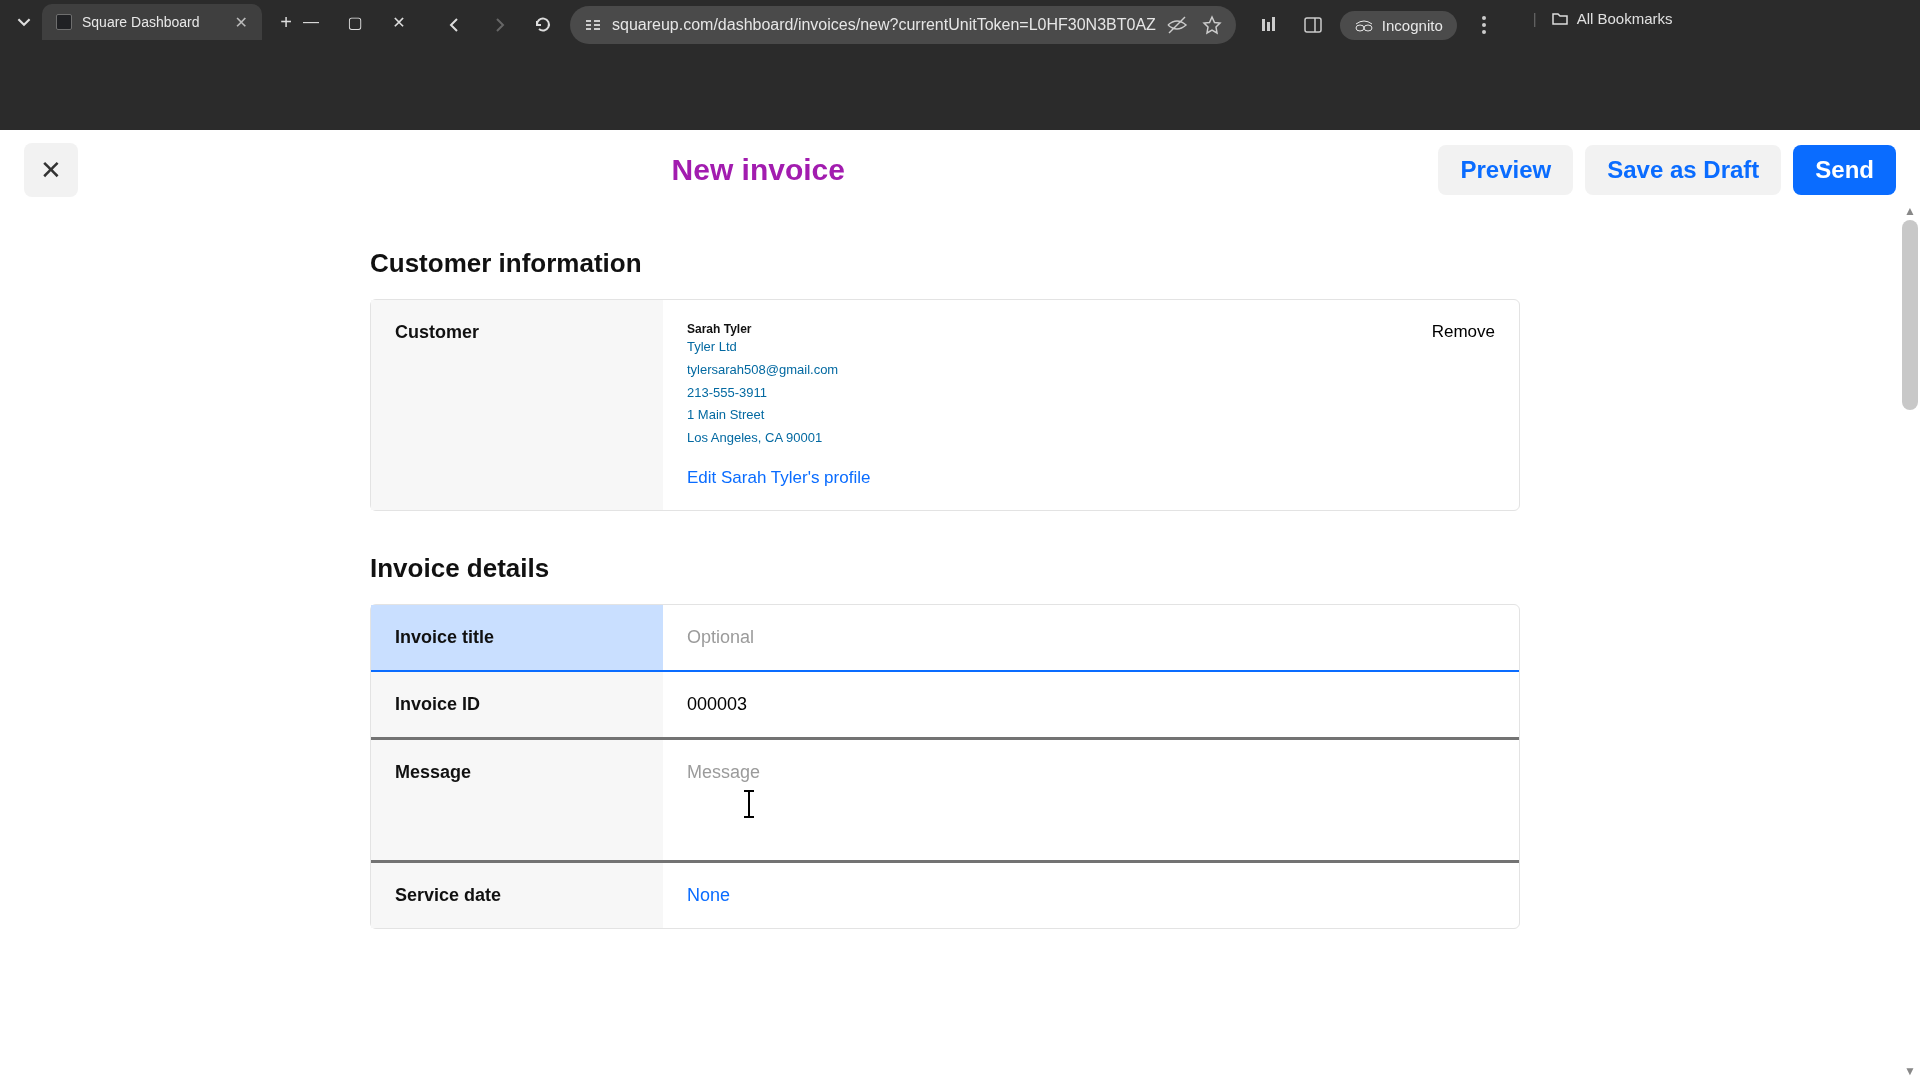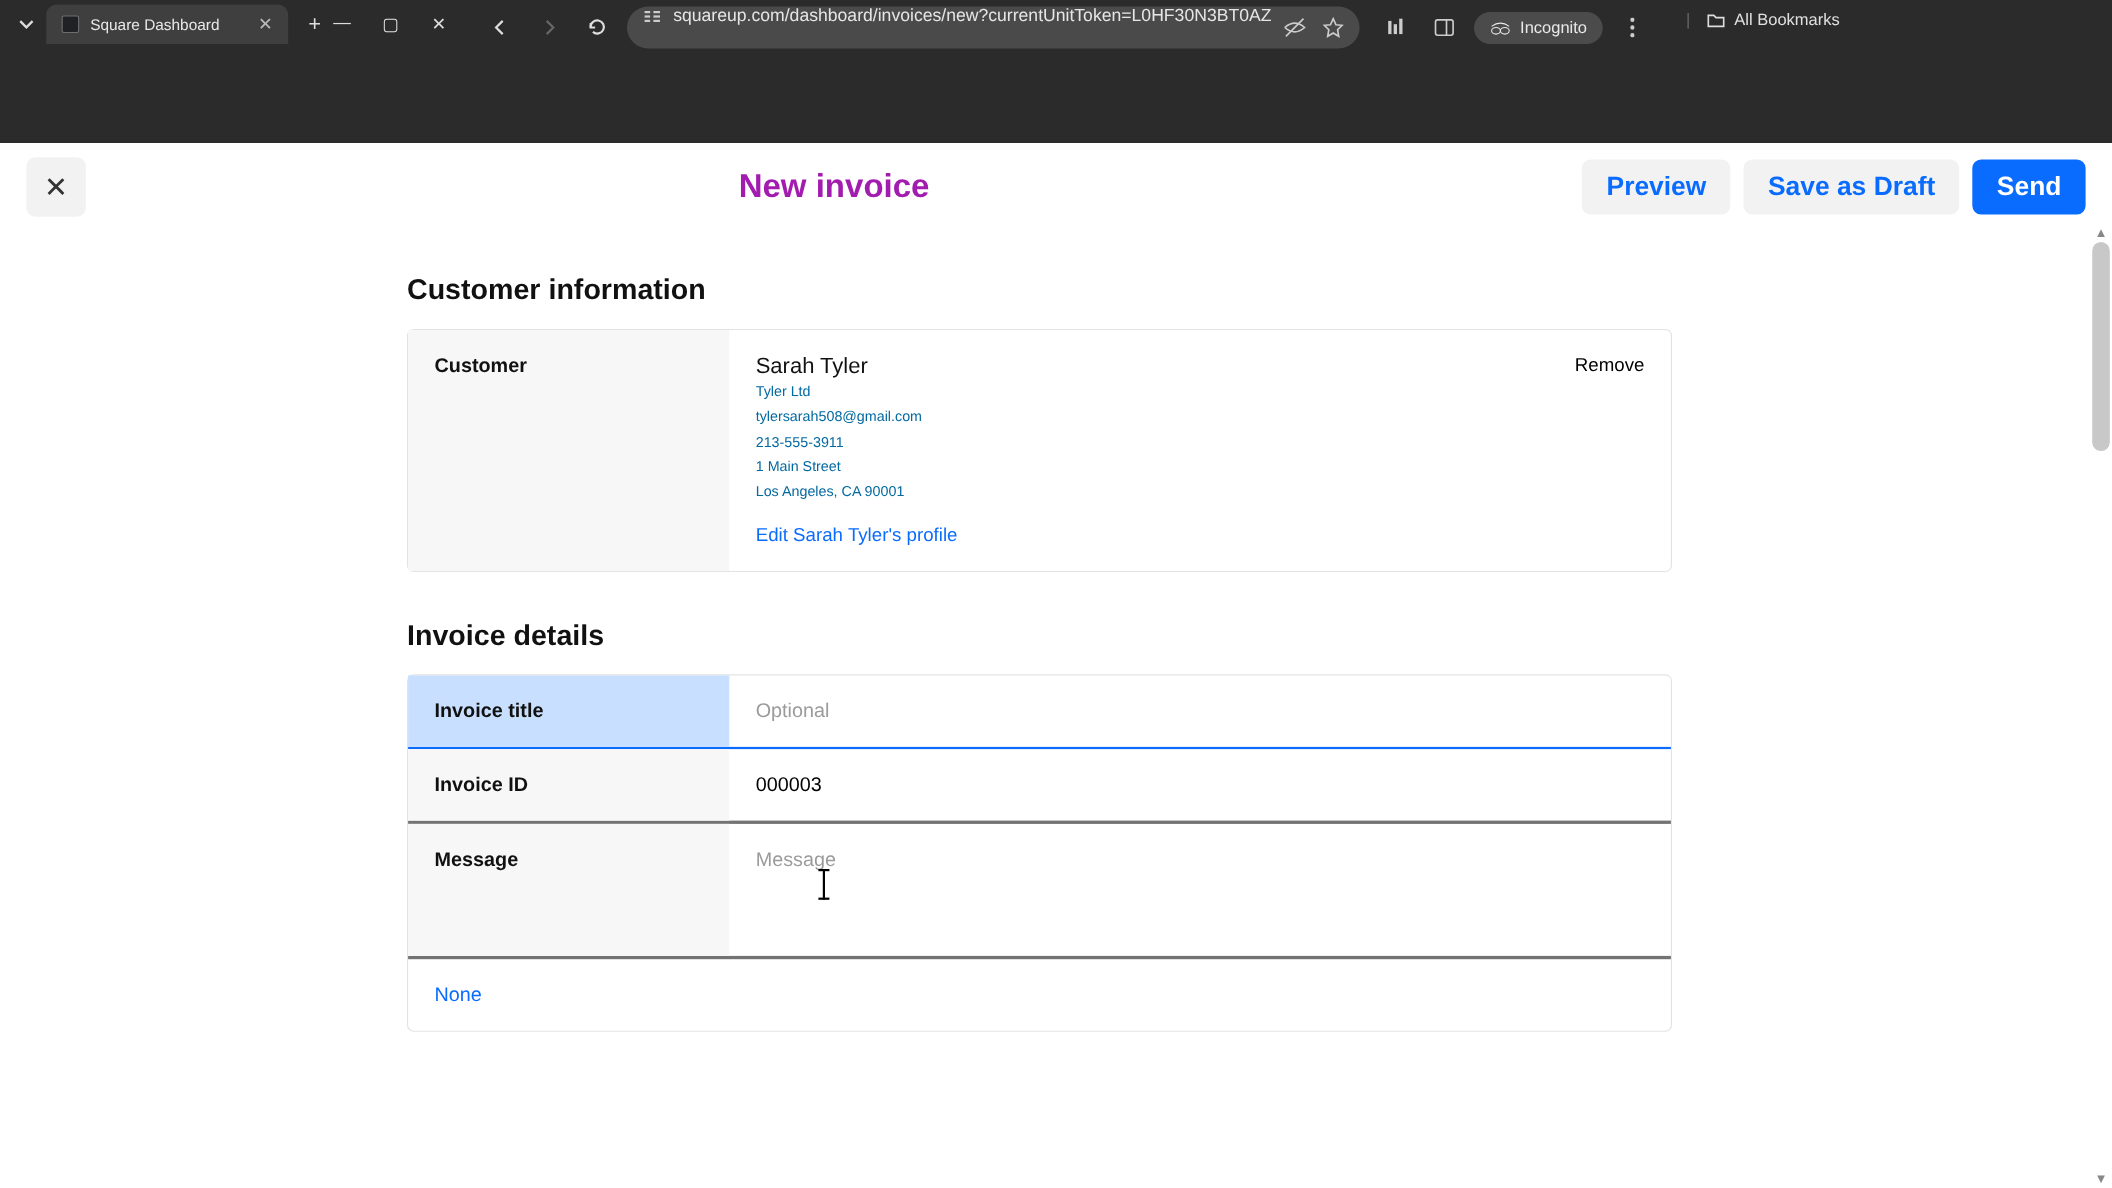--- a/index.html
+++ b/index.html
@@ -48,21 +48,21 @@
   .window-controls span { width:18px; text-align:center; font-size:16px; }
   .toolbar {
     height:50px; display:flex; align-items:center; gap:10px; padding:0 12px;
   }
   .nav-btn {
     width:34px;height:34px;display:flex;align-items:center;justify-content:center;color:#ddd;border-radius:50%;
   }
   .nav-btn.disabled { color:#666; }
   .addr-bar {
     flex:1; height:38px; background:#4a4a4a; border-radius:20px;
-    display:flex; gap:10px; padding:0 14px; color:#e6e6e6;
+    display:flex; align-items:center; gap:10px; padding:0 14px; color:#e6e6e6;
     font-size:16px;
   }
   .addr-url { flex:1; white-space:nowrap; overflow:hidden; }
   .addr-icons-right { margin-left:auto; display:flex; gap:14px; align-items:center; color:#ccc; }
   .toolbar-right { display:flex; gap:10px; align-items:center; padding-left:6px;}
   .incognito-badge {
     display:flex;align-items:center;gap:8px;background:#4b4b4b;color:#e8e8e8;
     padding:6px 14px;border-radius:20px;font-size:15px;
   }
   .bookmarks-bar {
@@ -108,21 +108,21 @@
   }
   .row:last-child { border-bottom:none; }
   .row .label-col {
     width:292px; background:#f7f7f7; padding:22px 24px; font-size:18px; font-weight:600; color:#111;
   }
   .row .value-col {
     flex:1; padding:22px 24px; font-size:18px; color:#111; position:relative;
   }
   .row.focused .label-col { background:#c9dfff; }
   .row.focused { border-bottom:2px solid #0a6cff; }
-  .customer-name { font-weight:400; font-size:20px; }
+  .customer-name { font-weight:700; font-size:12px; }
   .cust-line { color:#0369a1; font-size:13px; line-height:1.75; }
   .remove-link {
     position:absolute; right:24px; top:22px; color:#000000; font-size:17px; cursor:pointer;
   }
   .edit-link { color:#0a6cff; font-size:17px; margin-top:18px; display:inline-block; cursor:pointer;}
   .field-input {
     border:none; outline:none; font-size:18px; width:100%; background:transparent;
   }
   .field-input::placeholder { color:#9b9b9b; }
   .value-link { color:#0a6cff; cursor:pointer; }
@@ -293,20 +293,21 @@
           <input class="field-input" value="000003" style="">
         </div>
       </div>
       <div class="row message">
         <div class="label-col">Message</div>
         <div class="value-col">
           <input class="field-input" placeholder="Message" style="">
         </div>
       </div>
       <div class="row" style="border-bottom:none">
+        <div class="label-col">Service date</div>
         <div class="value-col">
           <span class="value-link">None</span>
         </div>
       </div>
     </div>
   </div>
 
   <div class="fake-scroll-arrow-up">▲</div>
   <div class="fake-scrollbar"></div>
   <div class="fake-scroll-arrow-down">▼</div>

